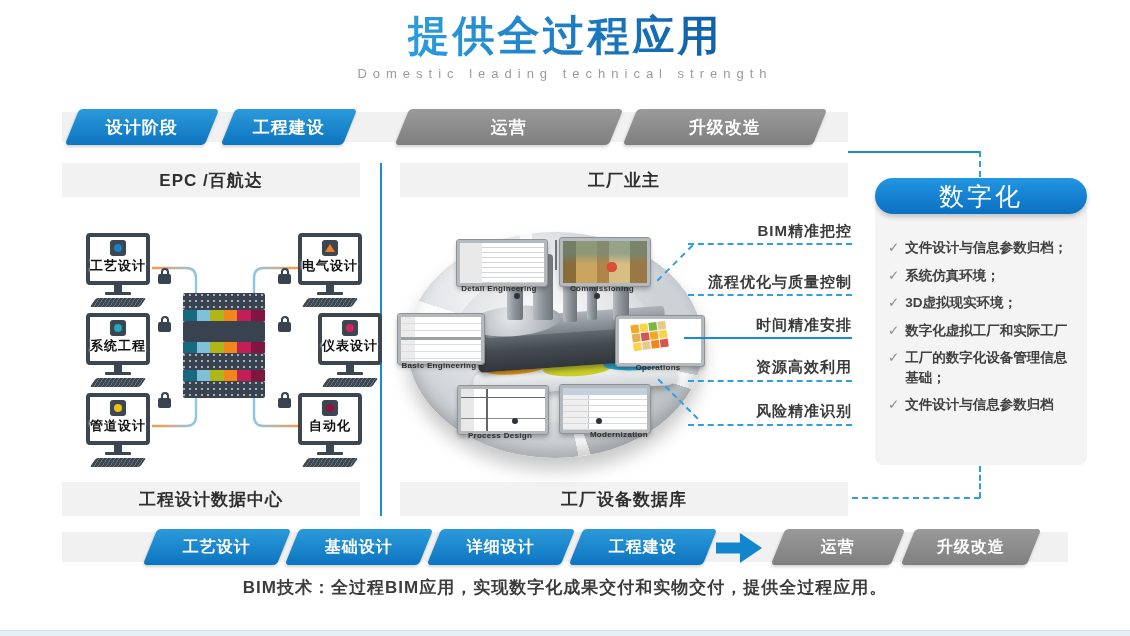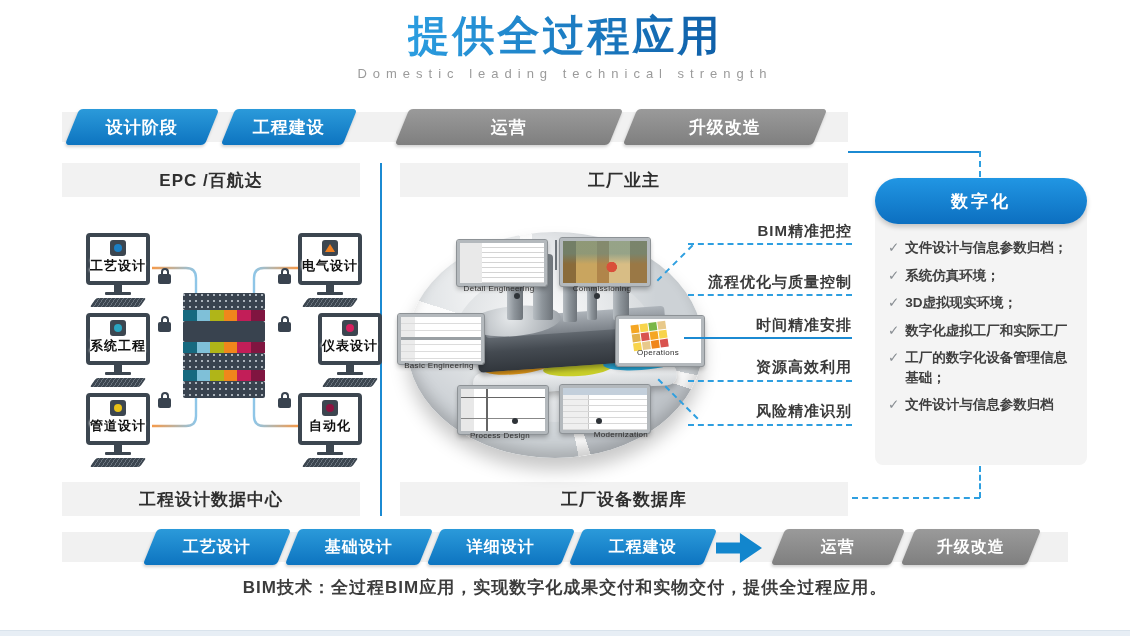--- a/index.html
+++ b/index.html
@@ -69,21 +69,21 @@
           #bfc4c9 118deg 172deg,#fafafa 172deg 178deg,
           #cdd2d6 178deg 232deg,#fafafa 232deg 238deg,
           #c6cbd0 238deg 292deg,#fafafa 292deg 298deg,
           #cdd2d6 298deg 352deg,#fafafa 352deg 358deg,#c6cbd0 358deg 360deg);
       box-shadow:0 12px 18px rgba(0,0,0,.22), inset 0 -8px 14px rgba(0,0,0,.18);}
   .inner-circle{position:absolute;left:452px;top:268px;width:206px;height:154px;border-radius:50%;
       background:radial-gradient(circle at 45% 35%, #fdfdfd, #d4d8db 75%, #b9bec3);}
 
   .thumb{position:absolute;border:3px solid #b4b9bd;outline:1px solid #8d9296;background:#fff;
       box-shadow:0 3px 5px rgba(0,0,0,.3);border-radius:2px;overflow:hidden;}
-  .thumb-label{position:absolute;font-size:8px;color:#2e2e2e;font-weight:normal;text-align:center;
+  .thumb-label{position:absolute;font-size:8px;color:#2e2e2e;font-weight:bold;text-align:center;
       letter-spacing:.3px;}
   .scr{position:absolute;inset:0;}
   .scr-tree{background-image:
       linear-gradient(90deg,#e9e9e9 0 26%,transparent 26%),
       repeating-linear-gradient(180deg,transparent 0 4px,#d4d4d4 4px 5px);}
   .scr-photo{background:
       radial-gradient(circle at 58% 62%, #d94f3a 0 9%, transparent 10%),
       linear-gradient(180deg, rgba(96,142,138,.55) 0 30%, rgba(0,0,0,0) 55%),
       linear-gradient(90deg,#8a6b3a 0 15%,#c9a55f 15% 40%,#b0854a 40% 55%,#d8bd85 55% 80%,#9a7845 80% 100%);}
   .scr-pid{background-image:
@@ -129,23 +129,23 @@
   
   .benefit{position:absolute;width:172px;text-align:right;font-size:15px;font-weight:bold;
       color:#3a3a3a;letter-spacing:1px;}
   .dash-line{position:absolute;border-top:2px dashed #2e9fe0;}
   .solid-line{position:absolute;border-top:2px solid #1b8ad2;}
   .diag{position:absolute;border-top:2px dashed #2e9fe0;}
 
   
   .panel-body{position:absolute;left:875px;top:200px;width:212px;height:265px;background:#f4f4f4;
       border-radius:8px;}
-  .panel-pill{position:absolute;left:875px;top:178px;width:212px;height:46px;border-radius:24px;
+  .panel-pill{position:absolute;left:875px;top:178px;width:212px;height:36px;border-radius:24px;
       background:linear-gradient(180deg,#2196e3,#0c6fc0);display:flex;align-items:center;
-      justify-content:center;color:#fff;font-size:17px;font-weight:bold;letter-spacing:3px;
+      justify-content:center;color:#fff;font-size:25px;font-weight:normal;letter-spacing:3px;
       box-shadow:0 3px 5px rgba(0,0,0,.2);}
   .chk-list{position:absolute;left:888px;top:238px;width:192px;display:flex;flex-direction:column;gap:8px;}
   .chk{display:flex;gap:6px;font-size:13.5px;font-weight:bold;color:#3f3f3f;line-height:1.45;}
   .tick{color:#8a8f94;flex:0 0 auto;}
 
   
   .step{position:absolute;height:36px;transform:skewX(-22deg);border-radius:4px;
         display:flex;align-items:center;justify-content:center;box-shadow:0 2px 3px rgba(0,0,0,.18);}
   .step>span{transform:skewX(22deg);color:#fff;font-weight:bold;font-size:16px;letter-spacing:1px;}
   .step.blue{background:linear-gradient(180deg,#2b9ada,#0d74c0);}
@@ -324,21 +324,21 @@
   <div class="thumb" style="left:398px;top:314px;width:80px;height:44px;">
     <div class="scr scr-pid"></div>
     </div>
   <div class="thumb-label" style="left:394px;top:361px;width:90px;">Basic Engineering</div>
 
   <div class="thumb" style="left:616px;top:316px;width:82px;height:44px;">
     <div class="scr">
         <div class="mosaic"></div>
       </div>
     </div>
-  <div class="thumb-label" style="left:614px;top:348px;width:88px;">Operations</div>
+  <div class="thumb-label" style="left:614px;top:363px;width:88px;">Operations</div>
 
   <div class="thumb" style="left:458px;top:386px;width:84px;height:42px;">
     <div class="scr scr-cad"></div>
     </div>
   <div class="thumb-label" style="left:454px;top:431px;width:92px;">Process Design</div>
 
   <div class="thumb" style="left:560px;top:385px;width:84px;height:42px;">
     <div class="scr scr-win"></div>
     </div>
   <div class="thumb-label" style="left:556px;top:430px;width:92px;text-align:right;">Modernization</div>

